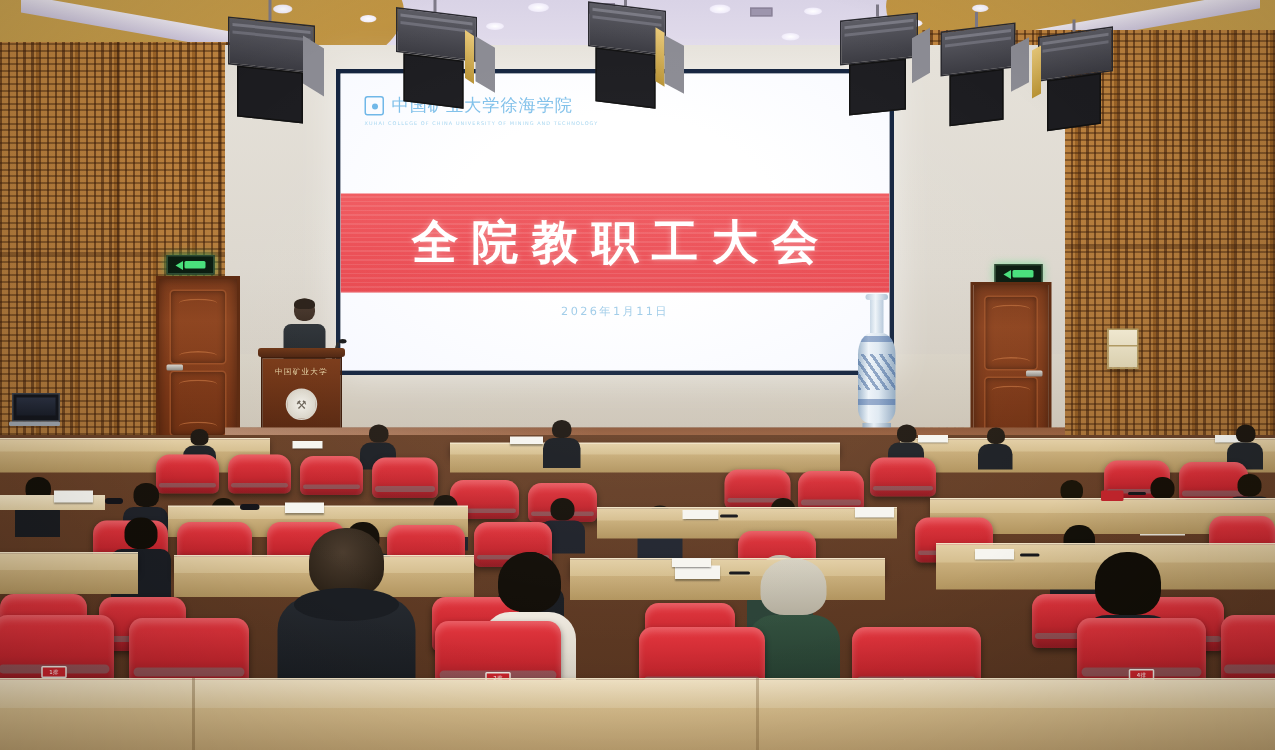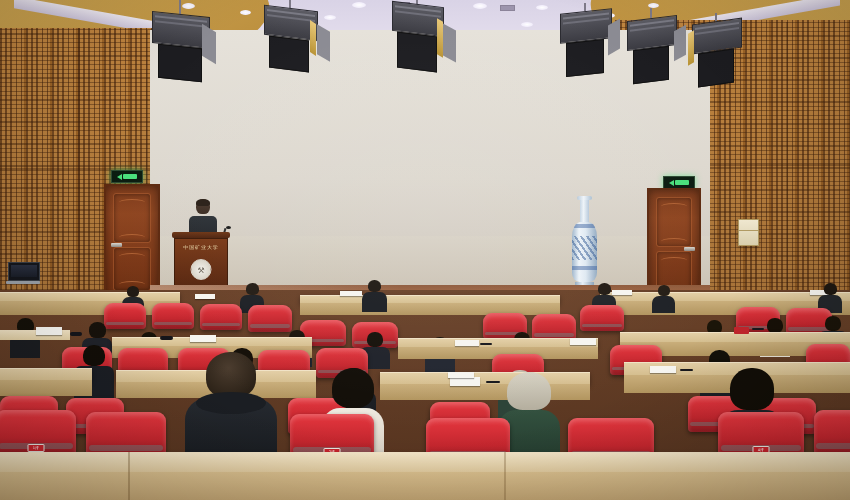--- a/index.html
+++ b/index.html
@@ -217,20 +217,41 @@
   <div class="abs wallSeam" style="left:786px;top:22px;width:2px;height:282px;"></div>
   <div class="abs wallSeam" style="left:0px;top:168px;width:190px;height:2px;"></div>
   <div class="abs wallSeam" style="right:0px;top:164px;width:235px;height:2px;"></div>
 
   <div class="abs" id="frontWall"></div>
   <div class="abs fwSeam" style="left:372px;top:250px;height:36px;"></div>
   <div class="abs fwSeam" style="left:466px;top:250px;height:36px;"></div>
   <div class="abs fwSeam" style="left:560px;top:250px;height:36px;"></div>
   <div class="abs" id="frontWallLowerBand"></div>
 
+  <div class="abs" id="screenFrame">
+    <div id="screen">
+      <div class="abs" id="screenGlow"></div>
+
+      <div class="abs" id="slideLogo">
+        <div id="slideLogoRow">
+          <div id="slideLogoMark">
+              <i></i>
+            </div>
+          <div id="slideLogoCn">中国矿业大学徐海学院</div>
+        </div>
+        <div id="slideLogoEn">XUHAI COLLEGE OF CHINA UNIVERSITY OF MINING AND TECHNOLOGY</div>
+      </div>
+
+      <div class="abs" id="redBand">
+        <div id="bannerTitle">全院教职工大会</div>
+      </div>
+
+      <div class="abs" id="slideDate">2026年1月11日</div>
+    </div>
+  </div>
 
   <div class="abs lightRig" style="left:150px;top:0px;width:60px;">
     <div class="rigRod" style="height:14px;"></div>
     <div class="rigBody" style="width:56px;height:30px;margin-left:2px;transform:skewY(6deg);"></div>
     <div class="rigBarn" style="width:42px;height:32px;margin-left:8px;transform:skewY(6deg);"></div>
   </div>
   <div class="abs" style="left:202px;top:28px;width:14px;height:32px;background:#8b8b93;transform:skewY(32deg);"></div>
 
   <div class="abs lightRig" style="left:262px;top:0px;width:56px;">
     <div class="rigRod" style="height:8px;"></div>

